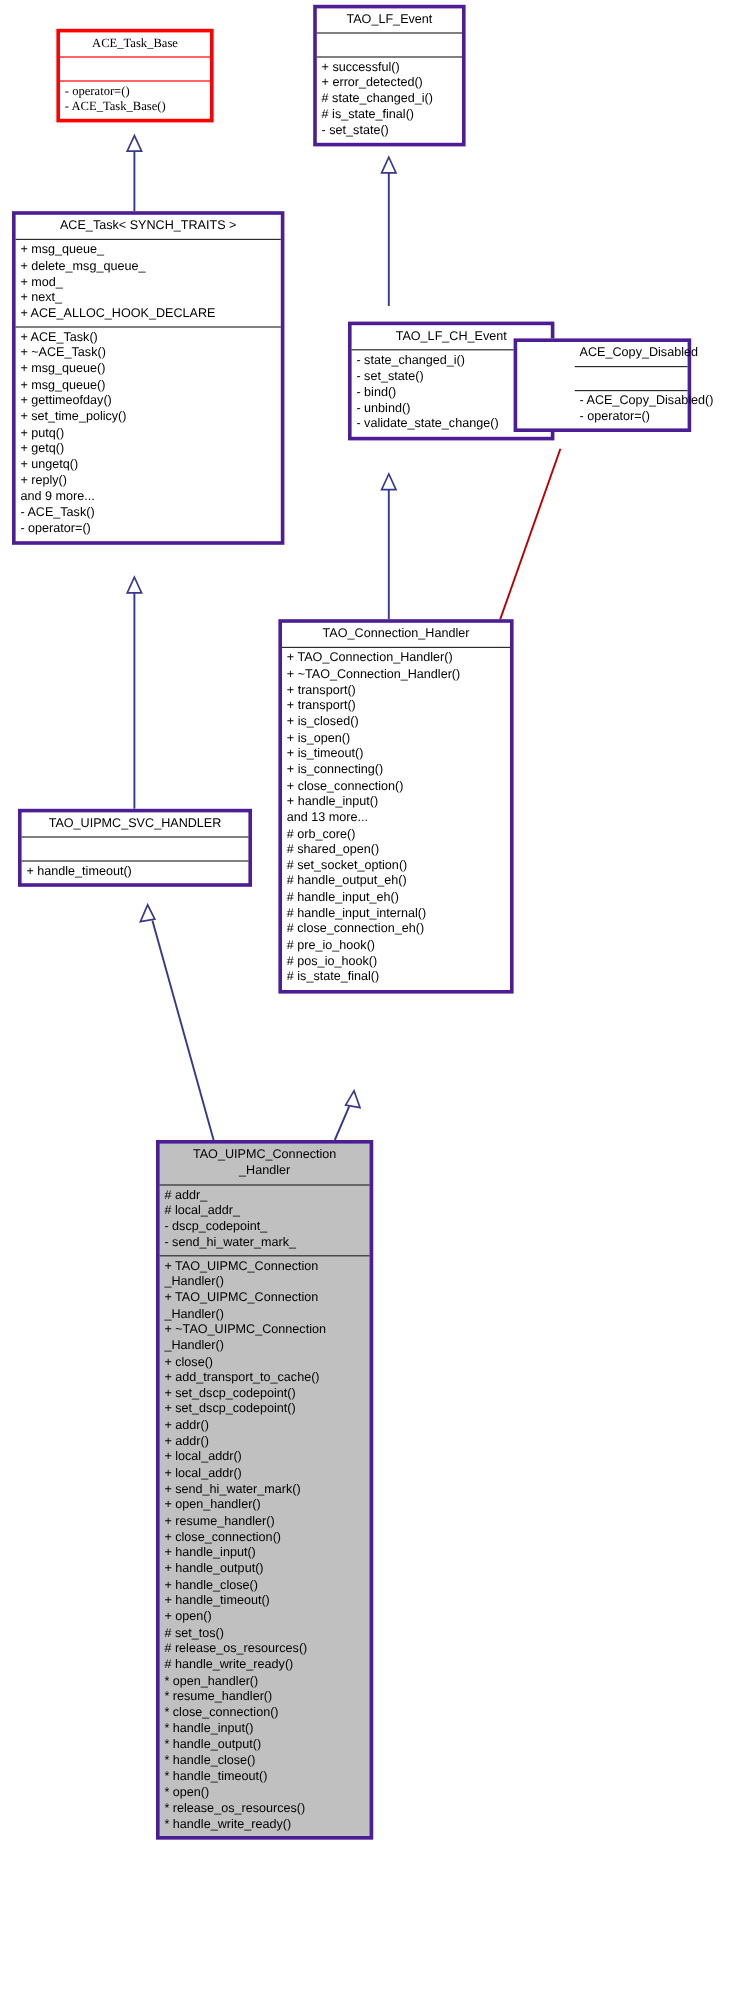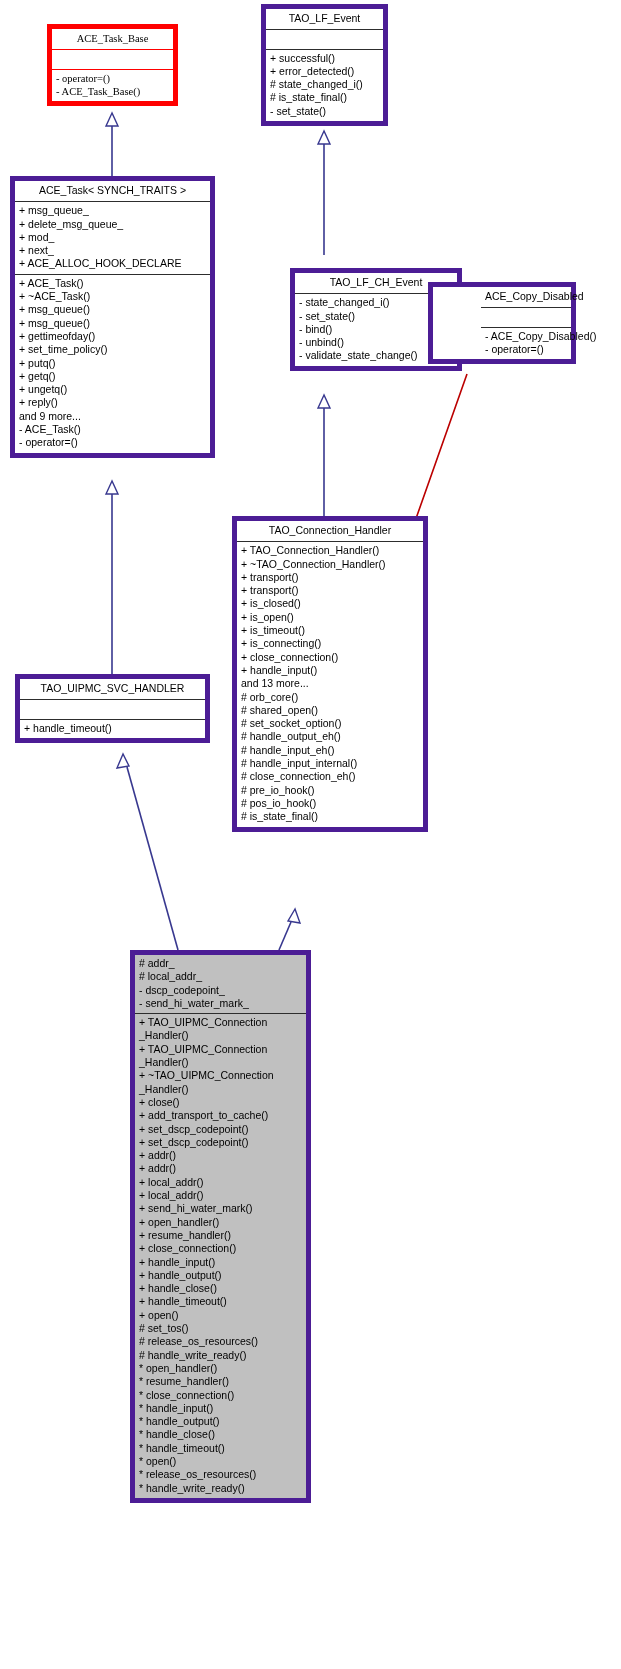--- a/index.html
+++ b/index.html
@@ -16,21 +16,21 @@
     position: relative;
     width: 621px;
     height: 1669px;
     background: #ffffff;
     overflow: hidden;
   }
   
   .node {
     position: absolute;
     box-sizing: border-box;
-    border: 5px solid #4c1d95;
+    border: 3px solid #4c1d95;
     background: #ffffff;
     font-size: 10.5px;
     line-height: 13.3px;
     color: #000000;
   }
   .node.red {
     border-color: #ff0000;
   }
   .node.filled {
     background: #c0c0c0;
@@ -130,21 +130,21 @@
     <div class="attrs">&nbsp;</div>
     <div class="ops">
         <div class="row">+ successful()</div>
         <div class="row">+ error_detected()</div>
         <div class="row"># state_changed_i()</div>
         <div class="row"># is_state_final()</div>
         <div class="row">- set_state()</div>
       </div>
   </div>
 
-  <div class="node" style="left:10px; top:176px; width:205px;">
+  <div class="node" style="left:10px; top:176px; width:227px;">
     <div class="title">ACE_Task&lt; SYNCH_TRAITS &gt;</div>
     <div class="attrs">
         <div class="row">+ msg_queue_</div>
         <div class="row">+ delete_msg_queue_</div>
         <div class="row">+ mod_</div>
         <div class="row">+ next_</div>
         <div class="row">+ ACE_ALLOC_HOOK_DECLARE</div>
       </div>
     <div class="ops">
         <div class="row">+ ACE_Task()</div>
@@ -212,20 +212,22 @@
 
   <div class="node" style="left:15px; top:674px; width:195px;">
     <div class="title">TAO_UIPMC_SVC_HANDLER</div>
     <div class="attrs">&nbsp;</div>
     <div class="ops">
         <div class="row">+ handle_timeout()</div>
       </div>
   </div>
 
   <div class="node filled" style="left:130px; top:950px; width:181px;">
+    <div class="title">TAO_UIPMC_Connection
+_Handler</div>
     <div class="attrs">
         <div class="row"># addr_</div>
         <div class="row"># local_addr_</div>
         <div class="row">- dscp_codepoint_</div>
         <div class="row">- send_hi_water_mark_</div>
       </div>
     <div class="ops">
         <div class="row wrap">+ TAO_UIPMC_Connection
 _Handler()</div>
         <div class="row wrap">+ TAO_UIPMC_Connection

